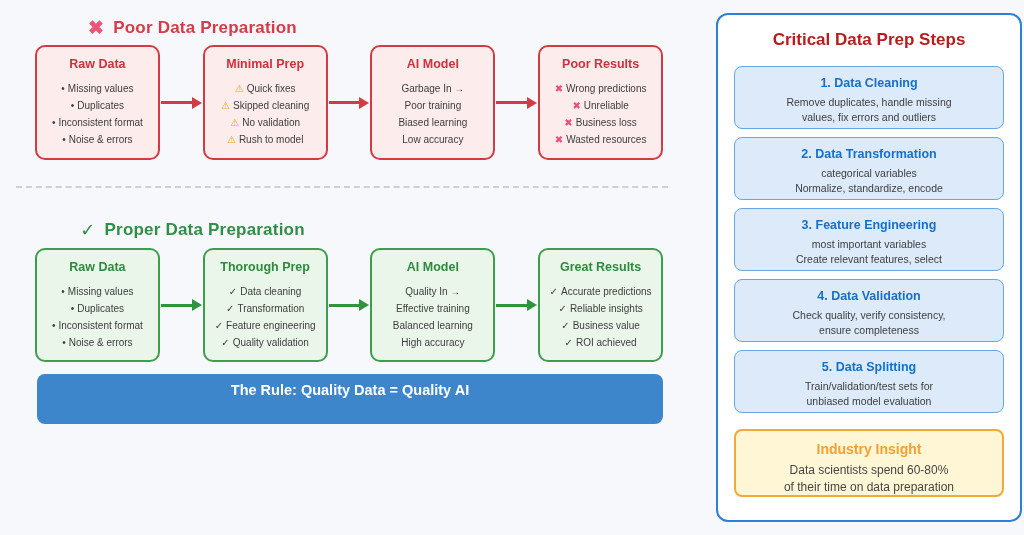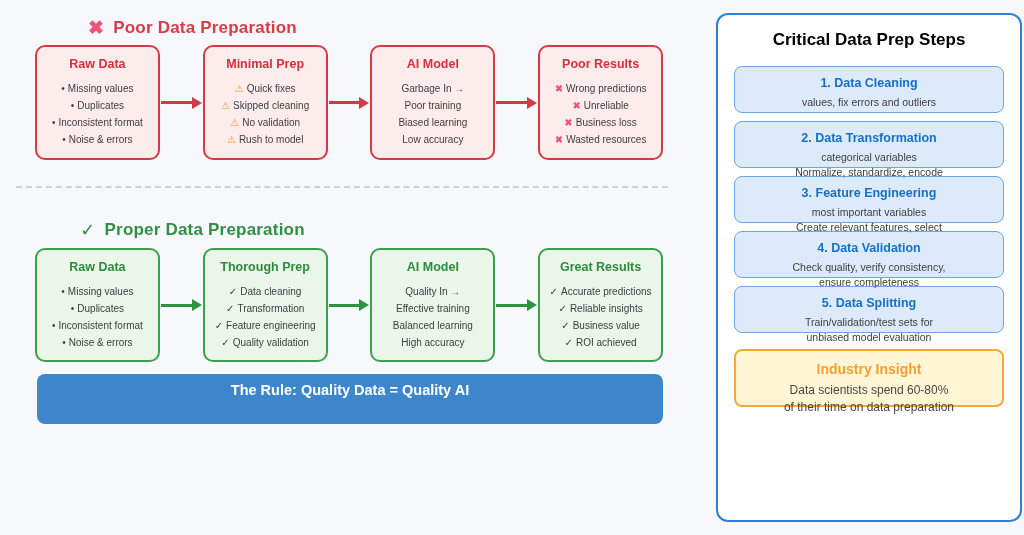--- a/index.html
+++ b/index.html
@@ -50,27 +50,27 @@
 
   .rule-bar { position:absolute; top:374px; left:37px; width:626px; height:50px;
     background:#3d86cc; border-radius:8px; text-align:center; padding-top:8px; }
   .rule-bar .rtitle { color:#ffffff; font-size:14.5px; font-weight:bold; margin-bottom:4px; }
   .rule-bar .rsub { color:#eaf2fb; font-size:11.5px; }
 
   
   .sidebar { position:absolute; left:716px; top:13px; width:306px; height:509px;
     background:#ffffff; border:2px solid #2e7fd8; border-radius:12px; }
   .sb-title { margin-top:15px; text-align:center; font-size:17px; font-weight:bold;
-    color:#000000; }
+    color:#b91c1c; }
   .cards { margin-top:16px; padding:0 16px; }
-  .step-card { height:47px; background:#ddeafa; border:1.5px solid #66a7e6;
+  .step-card { height:63px; background:#ddeafa; border:1.5px solid #66a7e6;
     border-radius:8px; text-align:center; padding-top:9px; margin-bottom:8px; }
   .step-card .stitle { font-size:12.5px; font-weight:bold; color:#1670c8; margin-bottom:5px; }
   .step-card .sline { font-size:10.5px; color:#3d3d3d; line-height:14.5px; }
-  .insight-card { margin:16px 16px 0 16px; height:58px; background:#fff6d6;
+  .insight-card { margin:16px 16px 0 16px; height:68px; background:#fff6d6;
     border:2px solid #f2a93c; border-radius:8px; text-align:center; padding-top:10px; }
   .insight-card .ititle { font-size:14px; font-weight:bold; color:#f59f31; margin-bottom:5px; }
   .insight-card .iline { font-size:12px; color:#464646; line-height:17px; }
 </style>
 </head>
 <body>
 
 <div class="canvas">
   <div class="left">
 
@@ -173,20 +173,21 @@
     <div class="rule-bar">
       <div class="rtitle">The Rule: Quality Data = Quality AI</div>
     </div>
   </div>
 
   <aside class="sidebar">
     <div class="sb-title">Critical Data Prep Steps</div>
     <div class="cards">
       <div class="step-card">
         <div class="stitle">1. Data Cleaning</div>
+        <div class="sline">Remove duplicates, handle missing</div>
         <div class="sline">values, fix errors and outliers</div>
       </div>
       <div class="step-card">
         <div class="stitle">2. Data Transformation</div>
         <div class="sline">categorical variables</div>
         <div class="sline">Normalize, standardize, encode</div>
       </div>
       <div class="step-card">
         <div class="stitle">3. Feature Engineering</div>
         <div class="sline">most important variables</div>

